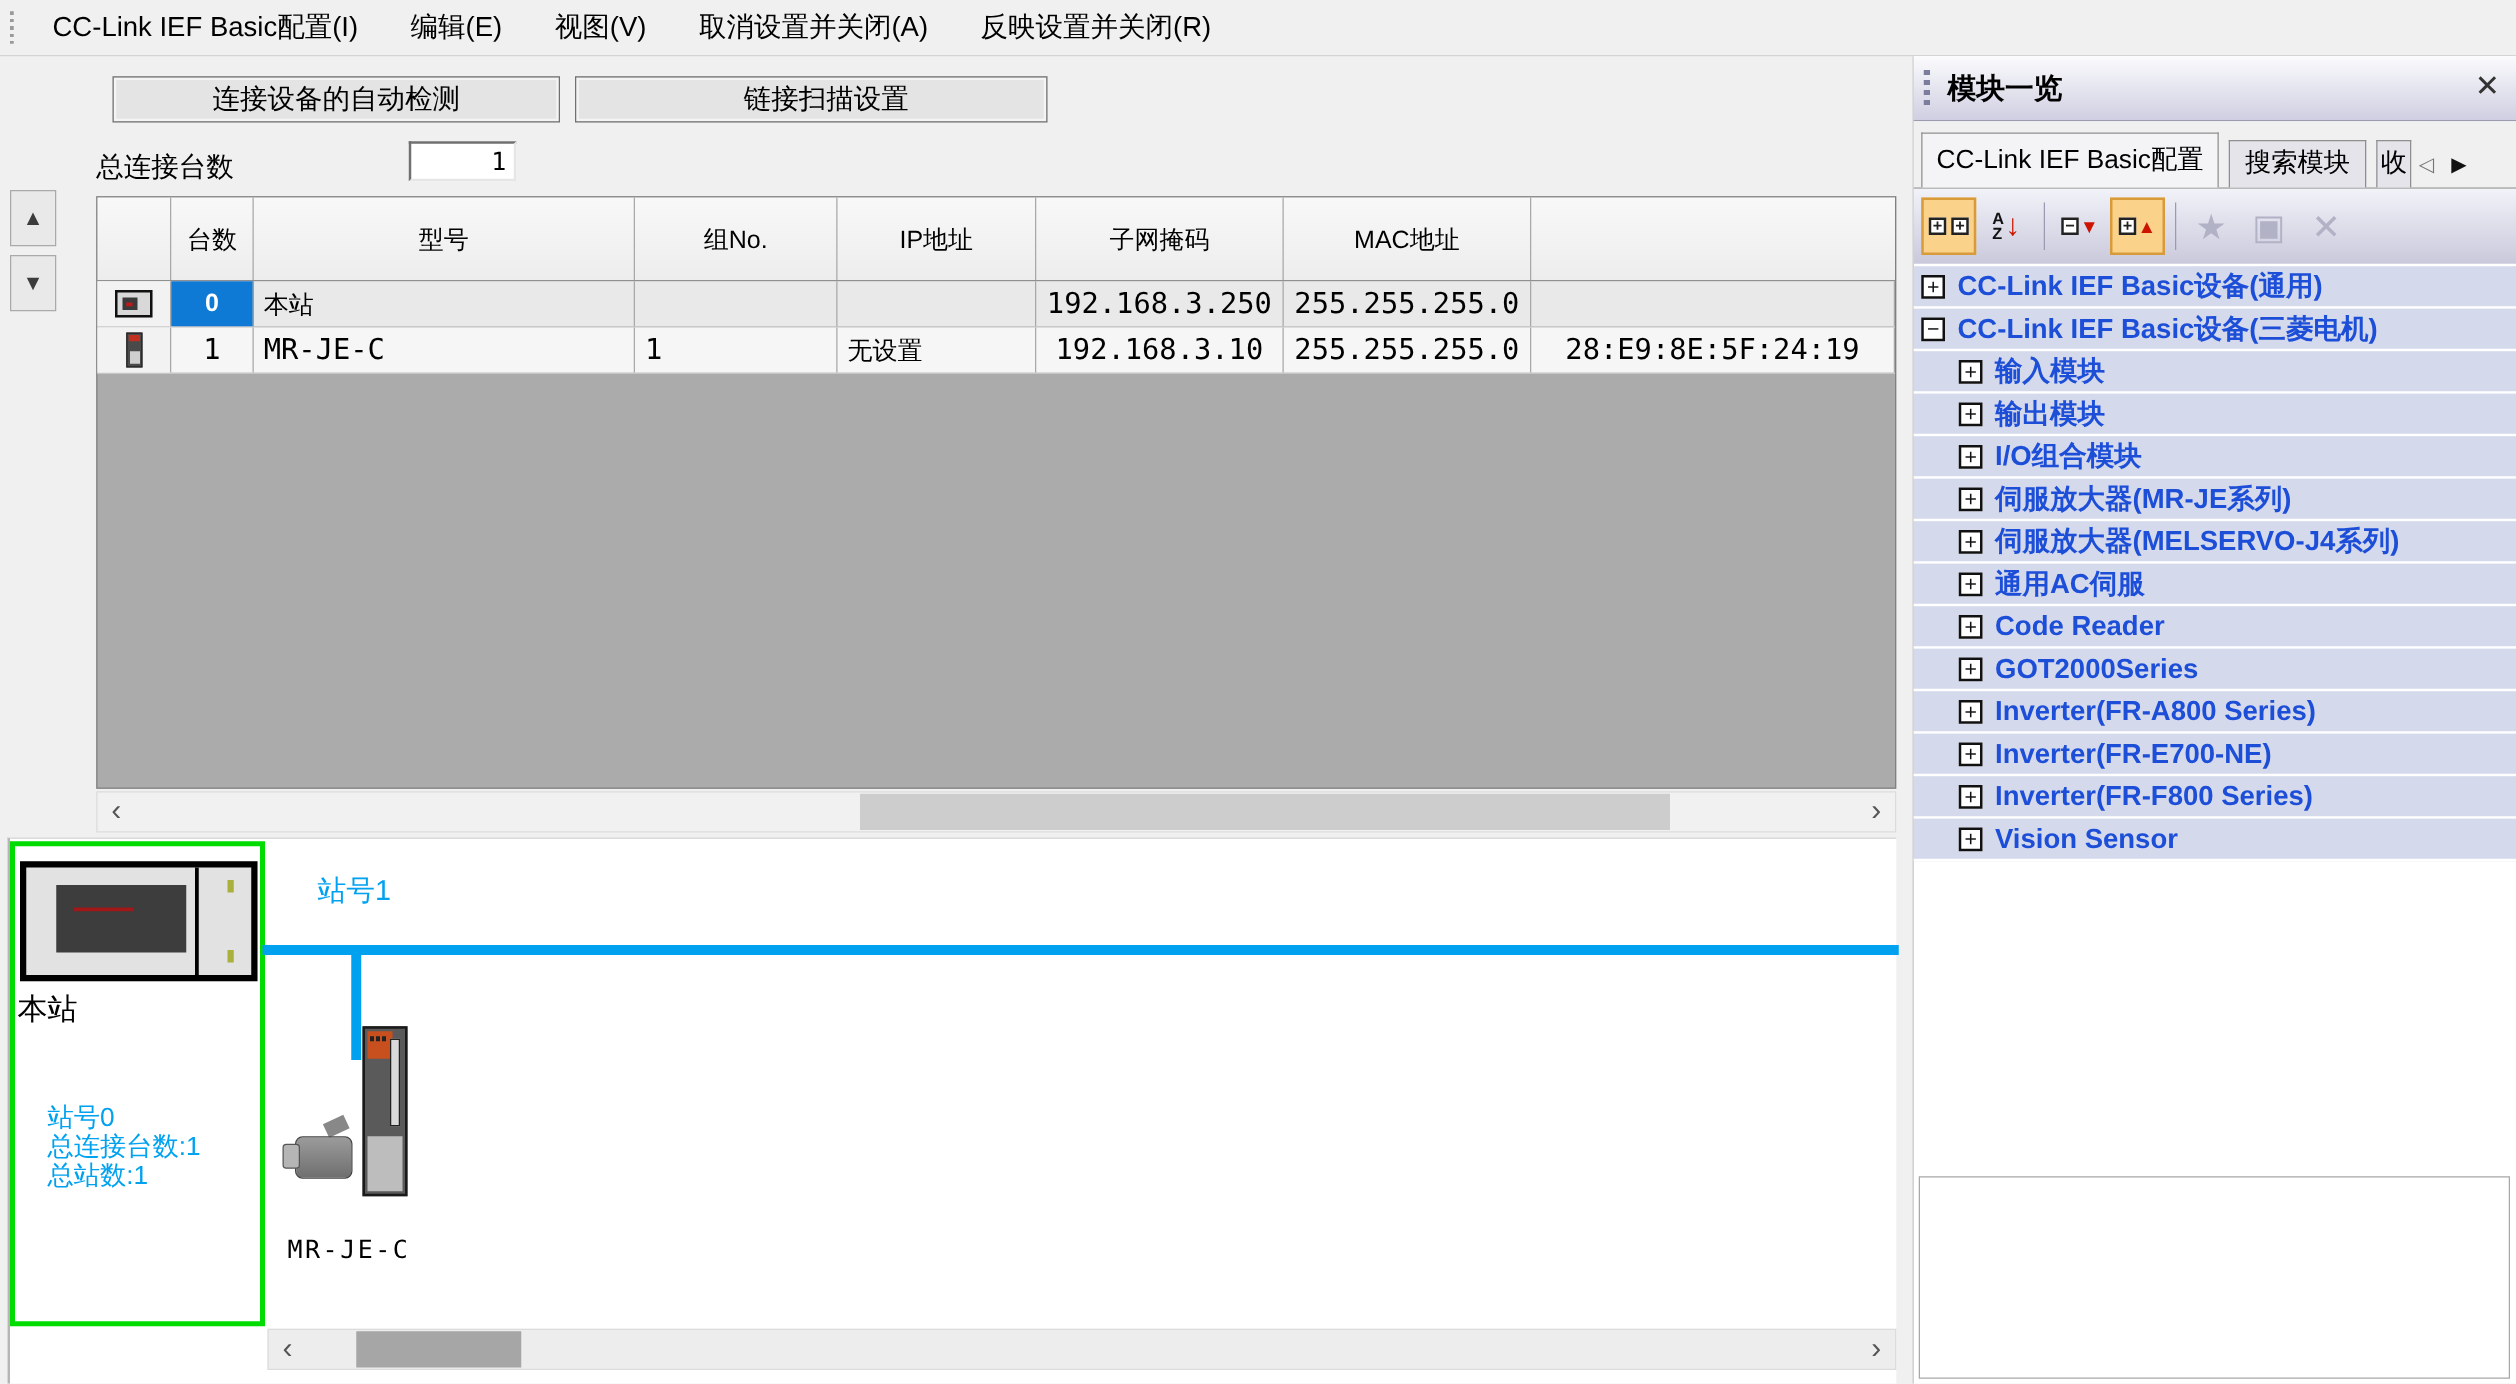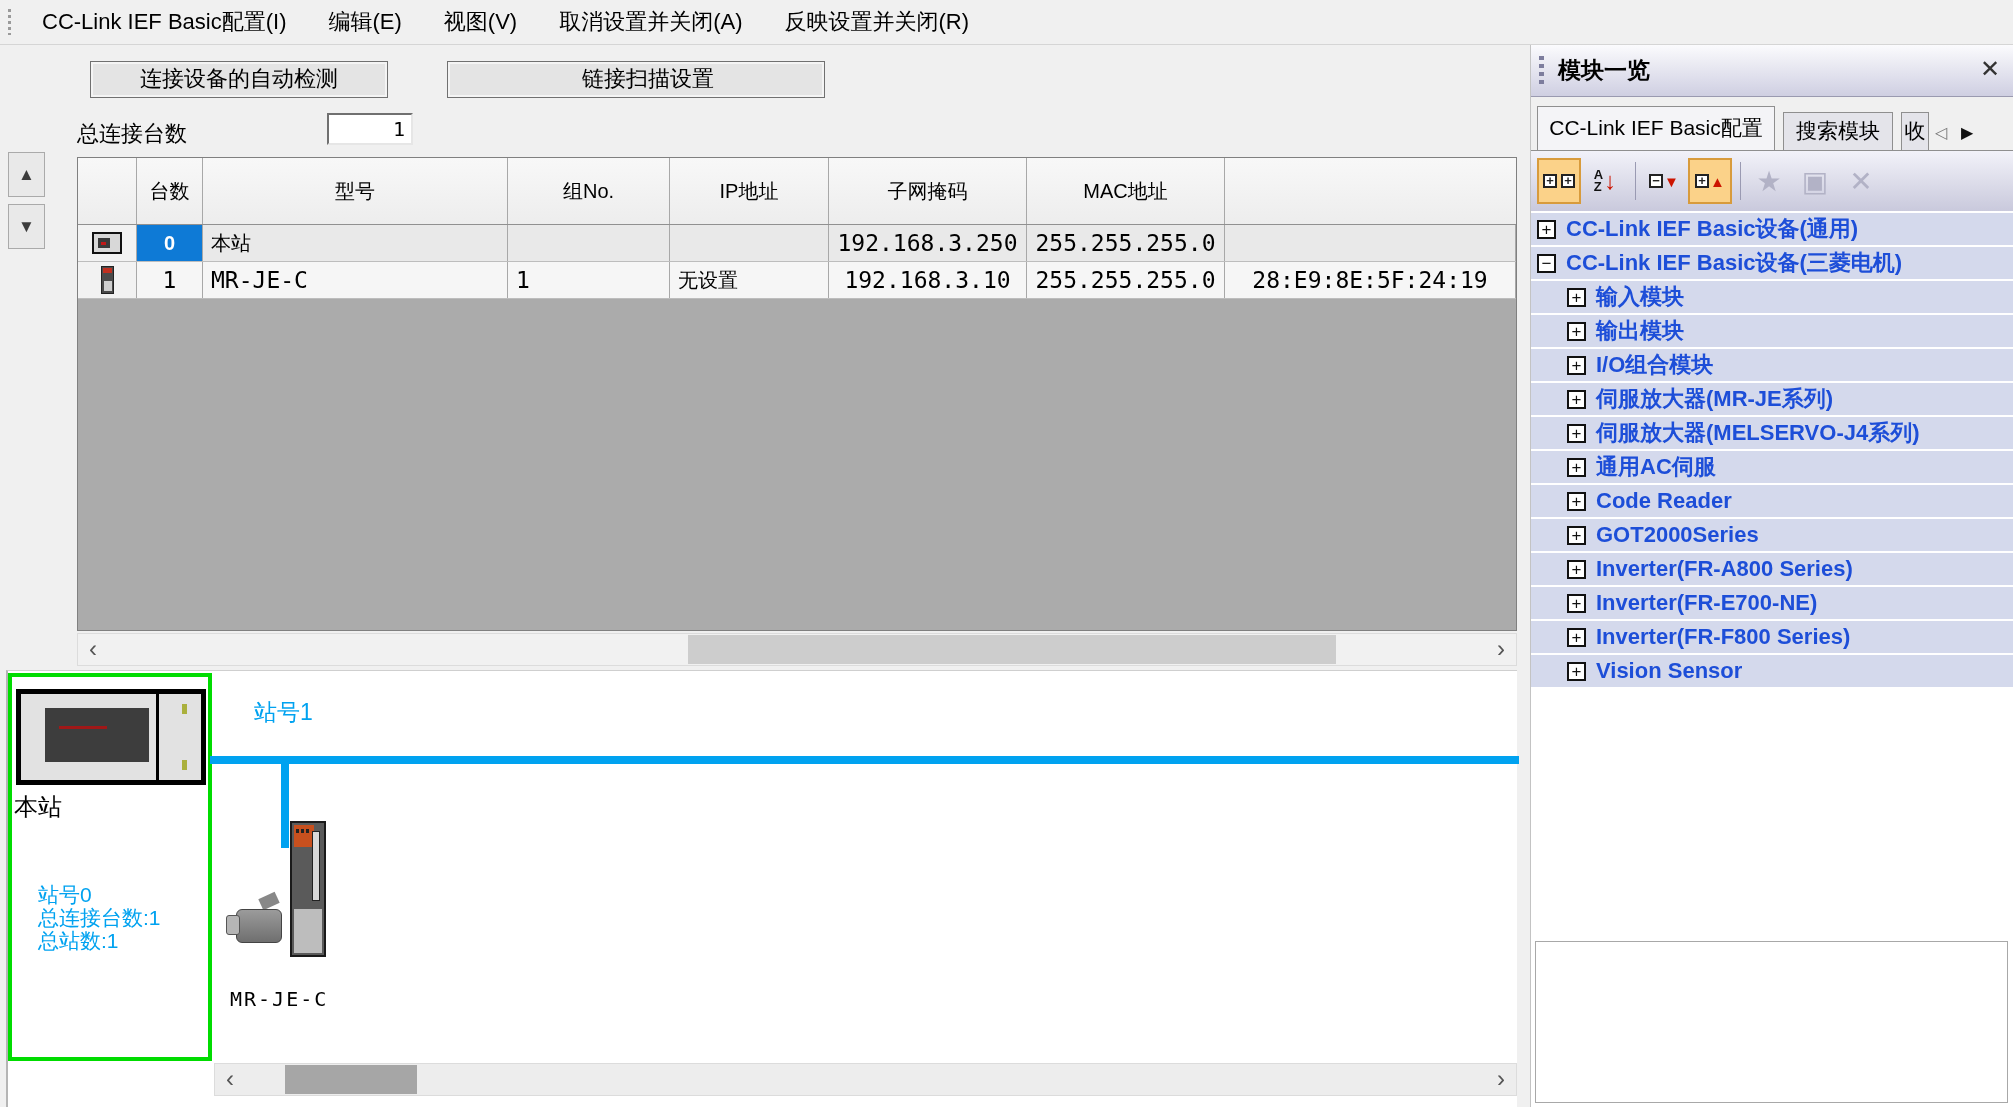--- a/index.html
+++ b/index.html
@@ -12,22 +12,22 @@
     background:#f0f0f0; border-bottom:1px solid #d5d5d5; display:flex; align-items:center; }
   .grip { width:6px; height:26px; margin-left:6px; margin-right:16px;
     background-image:repeating-linear-gradient(#9a9a9a 0 3px, transparent 3px 6px); background-size:3px 100%; background-repeat:no-repeat; background-position:center; }
   .menu-item { font-size:22px; padding:6px 14px; margin-right:14px; cursor:default; white-space:nowrap; }
 
   
   .main { position:absolute; left:0; top:45px; width:1530px; height:1062px; }
   .btn { position:absolute; top:16px; height:37px; background:#e4e4e4;
     border:1px solid #707070; box-shadow:inset 0 0 0 2px #f4f4f4;
     font-size:22px; text-align:center; line-height:33px; }
-  .btn.detect { left:90px; width:298px; }
-  .btn.scan  { left:447px; width:378px;padding-left:24px; }
+  .btn.detect { left:90px; width:358px; }
+  .btn.scan  { left:460px; width:378px;padding-left:24px; }
   .total-label { position:absolute; left:77px; top:74px; font-size:22px; }
   .total-input { position:absolute; left:327px; top:68px; width:86px; height:32px;
     background:#fff; border:2px solid; border-color:#707070 #e6e6e6 #e6e6e6 #707070;
     font-family:"DejaVu Sans Mono", monospace; font-size:20px; text-align:right; padding-right:6px; }
   .navbtn { position:absolute; left:8px; width:37px; height:45px; background:#e9e9e9;
     border:1px solid #aaa; color:#3c3c3c; font-size:17px; text-align:center; line-height:43px; }
   .navbtn.up { top:107px; } .navbtn.down { top:159px; }
 
   
   .table { position:absolute; left:77px; top:112px; width:1440px; height:474px;

